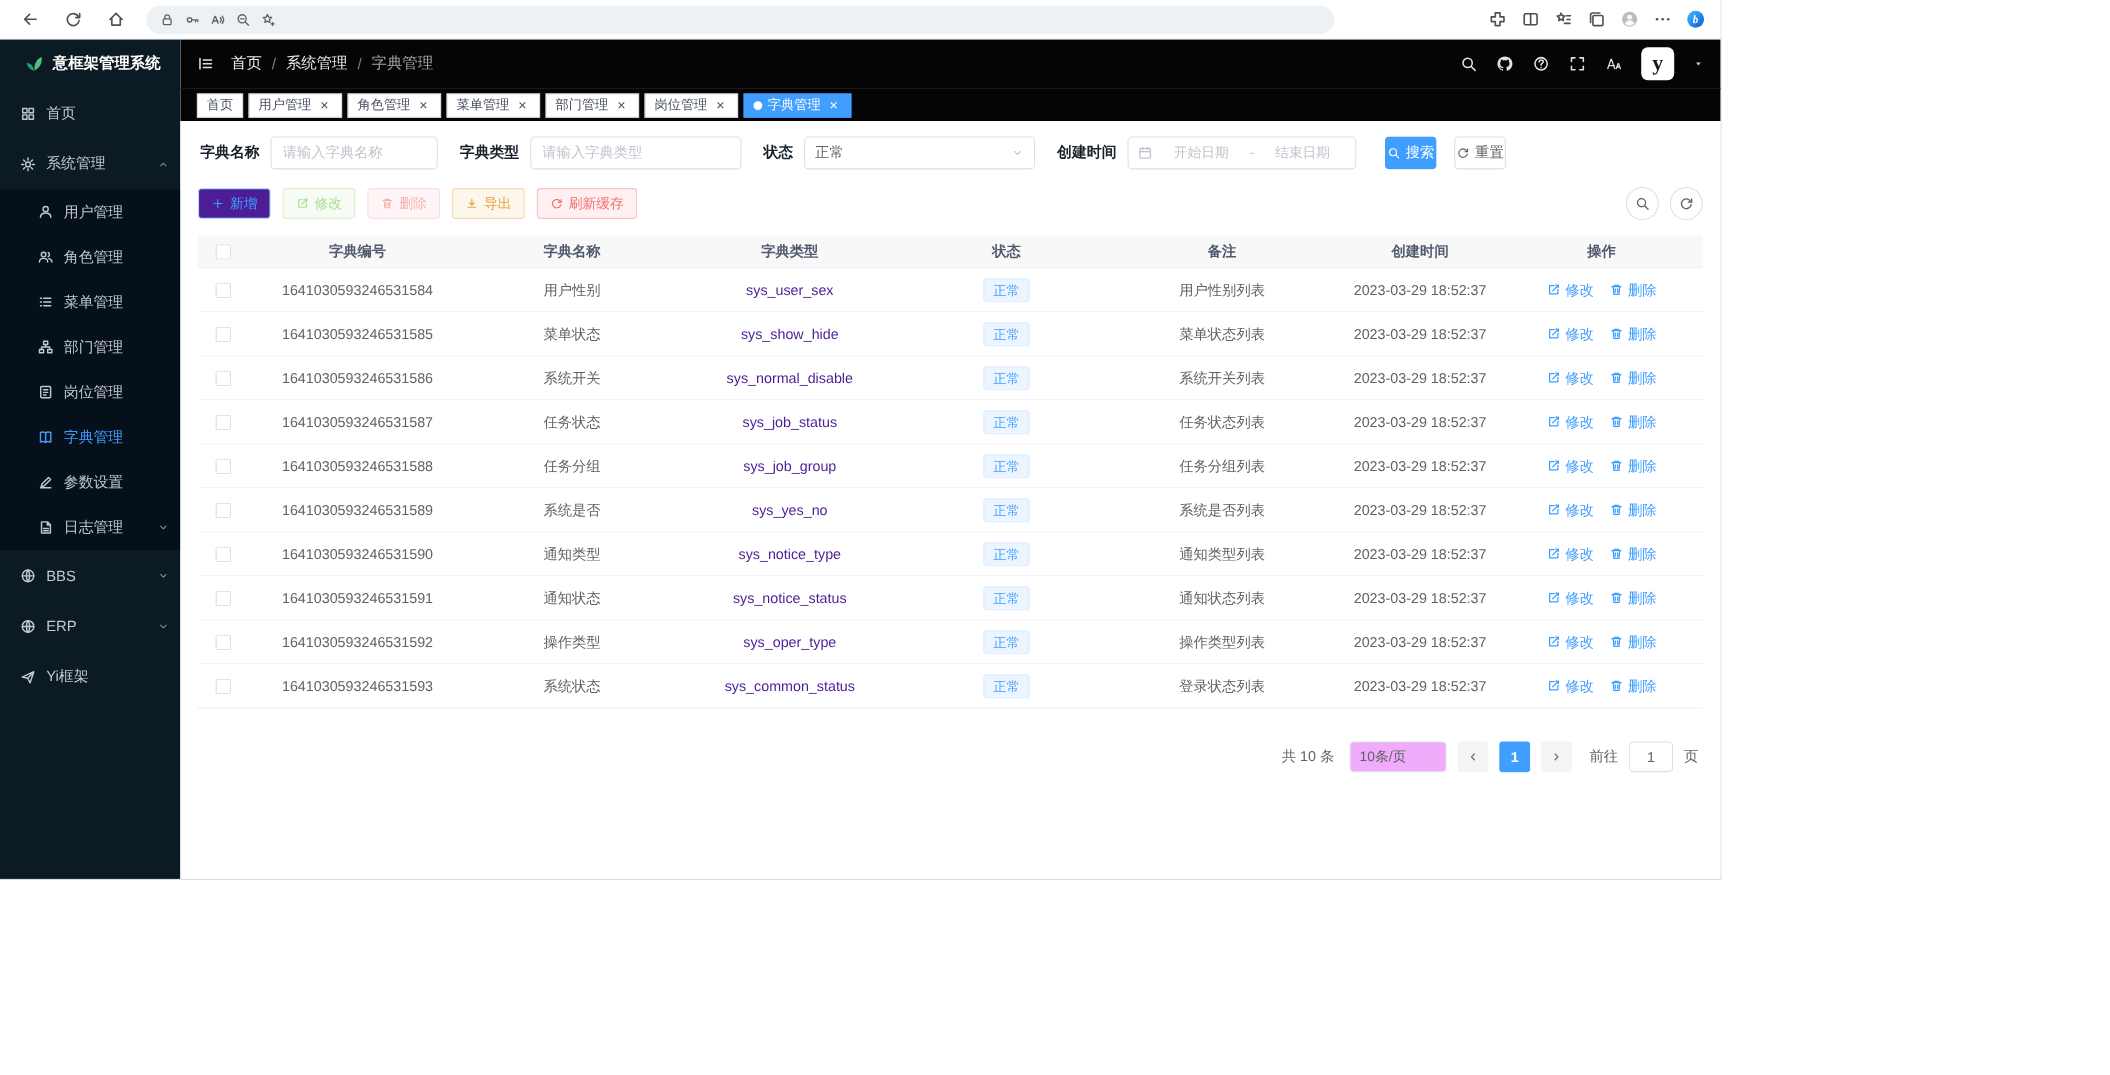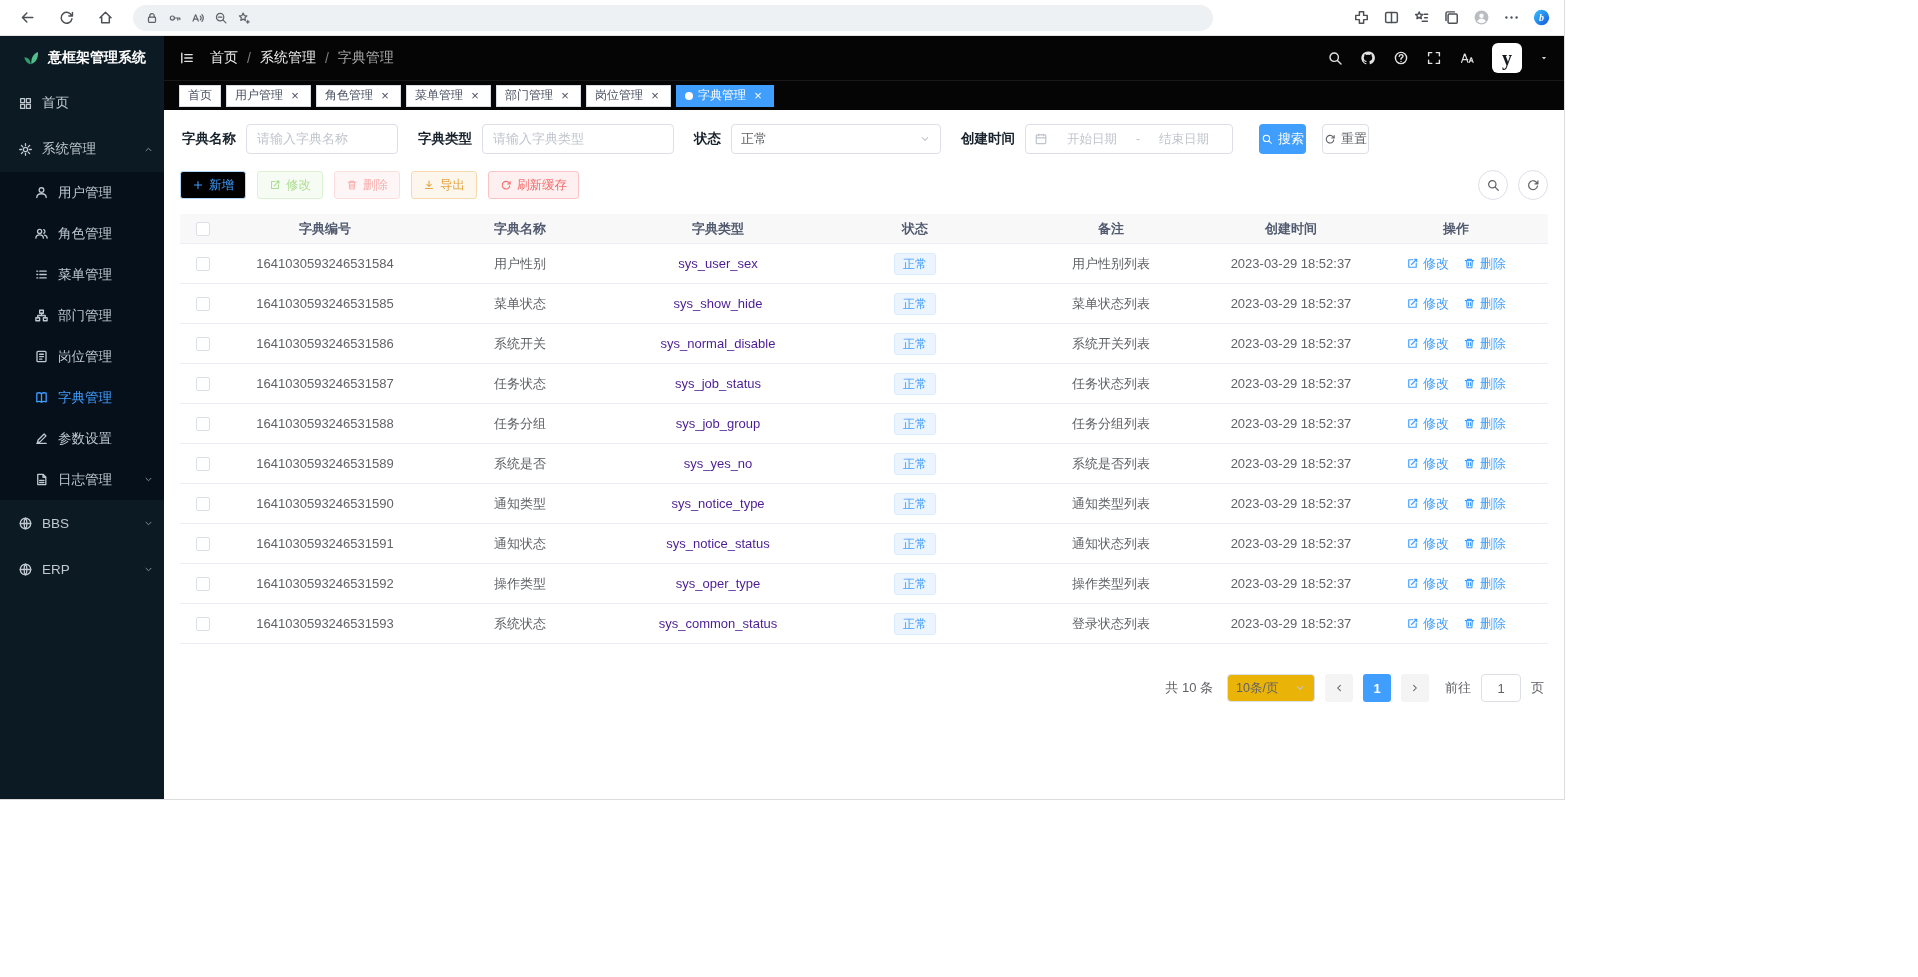--- a/index.html
+++ b/index.html
@@ -81,21 +81,21 @@
 .dsep{color:#c0c4cc}
 .btn{display:inline-flex;align-items:center;gap:5px;height:30px;padding:0 1px;
   border-radius:4px;border:1px solid transparent;font-size:13px;cursor:pointer;
   font-family:inherit;background:#fff;white-space:nowrap}
 .btn.primary{background:#409eff;color:#fff;margin-left:16px}
 .btn.plainw{border-color:#dcdfe6;color:#606266;margin-left:6px}
 
 
 .toolbar{display:flex;align-items:center;gap:11px;margin-top:16px}
 .btn.sm{height:28px;padding:0 11px;font-size:12.5px;border-radius:3px}
-.plain-blue{background:#000000;border-color:#b3d8ff;color:#409eff}
+.plain-blue{background:#4c1d95;border-color:#b3d8ff;color:#409eff}
 .plain-green{background:#f0f9eb;border-color:#c2e7b0;color:#67c23a}
 .plain-red{background:#fef0f0;border-color:#fbc4c4;color:#f56c6c}
 .plain-orange{background:#fdf6ec;border-color:#f5dab1;color:#e6a23c}
 .disabled{opacity:.55;cursor:not-allowed}
 .tb-right{margin-left:auto;display:flex;align-items:center;gap:10px}
 .circle-btn{width:30px;height:30px;border-radius:50%;border:1px solid #dcdfe6;background:#fff;
   color:#606266;display:flex;align-items:center;justify-content:center;cursor:pointer}
 
 
 .table{margin-top:14px;width:100%}
@@ -118,21 +118,21 @@
 .tlink{color:#4c1d95;cursor:pointer}
 .tag{background:#ecf5ff;border:1px solid #d9ecff;color:#409eff;font-size:12px;height:22px;
   line-height:20px;padding:0 8px;border-radius:3px;display:inline-block}
 .op{display:inline-flex;align-items:center;gap:4px;color:#409eff;cursor:pointer;margin:0 7px;
   font-size:13px}
 .op .i14{width:13px;height:13px}
 
 
 .pager{display:flex;align-items:center;justify-content:flex-end;gap:10px;margin-top:30px;
   font-size:13px;color:#606266;padding-right:4px}
-.psize{width:88px;height:28px;border:1px solid #dcdfe6;border-radius:4px;background:#eab308;
+.psize{width:88px;height:28px;border:1px solid #dcdfe6;border-radius:4px;background:#f0abfc;
   display:flex;align-items:center;justify-content:space-between;padding:0 8px;
   font-size:12.5px;cursor:pointer;margin-left:4px}
 .pbtn{min-width:28px;height:28px;border:none;background:#f4f4f5;color:#606266;border-radius:3px;
   display:flex;align-items:center;justify-content:center;cursor:pointer;font-family:inherit;
   font-size:13px}
 .pbtn.cur{background:#409eff;color:#fff;font-weight:bold}
 .pbtn .i12{width:12px;height:12px}
 .pgoto{margin-left:6px}
 .pinput{width:40px;height:28px;border:1px solid #dcfe;border:1px solid #dcdfe6;border-radius:4px;
   text-align:center;font-size:13px;color:#606266;font-family:inherit;outline:none}
@@ -397,20 +397,29 @@
               </svg>
             </span>
     <span class="mi-label">ERP</span>
     <span class="mi-arrow" data-icon="chevron-down-icon">
               <svg viewBox="0 0 16 16" fill="none" stroke="currentColor" stroke-width="1.4" stroke-linecap="round" stroke-linejoin="round">
                 <path d="M4.4 6.2 8 9.8l3.6-3.6"></path>
               </svg>
             </span>
   </div>
 
+  <div class="menu-item t-top">
+    <span class="mi-icon" data-icon="send-icon">
+              <svg viewBox="0 0 16 16" fill="none" stroke="currentColor" stroke-width="1.4" stroke-linecap="round" stroke-linejoin="round">
+                <path d="M2.4 8 13.6 2.8 10 13.6 7.7 9.2z M13.6 2.8 7.7 9.2"></path>
+              </svg>
+            </span>
+    <span class="mi-label">Yi框架</span>
+
+  </div>
 </nav>
     </aside>
 
     <div class="main">
       <header class="navbar">
         <span class="nicon" data-icon="fold-icon">
             <svg viewBox="0 0 16 16" fill="none" stroke="currentColor" stroke-width="1.4" stroke-linecap="round" stroke-linejoin="round">
               <path d="M2.8 3.2v9.6 M5.8 4.6h7.4 M5.8 8h7.4 M5.8 11.4h7.4"></path>
             </svg>
           </span>

